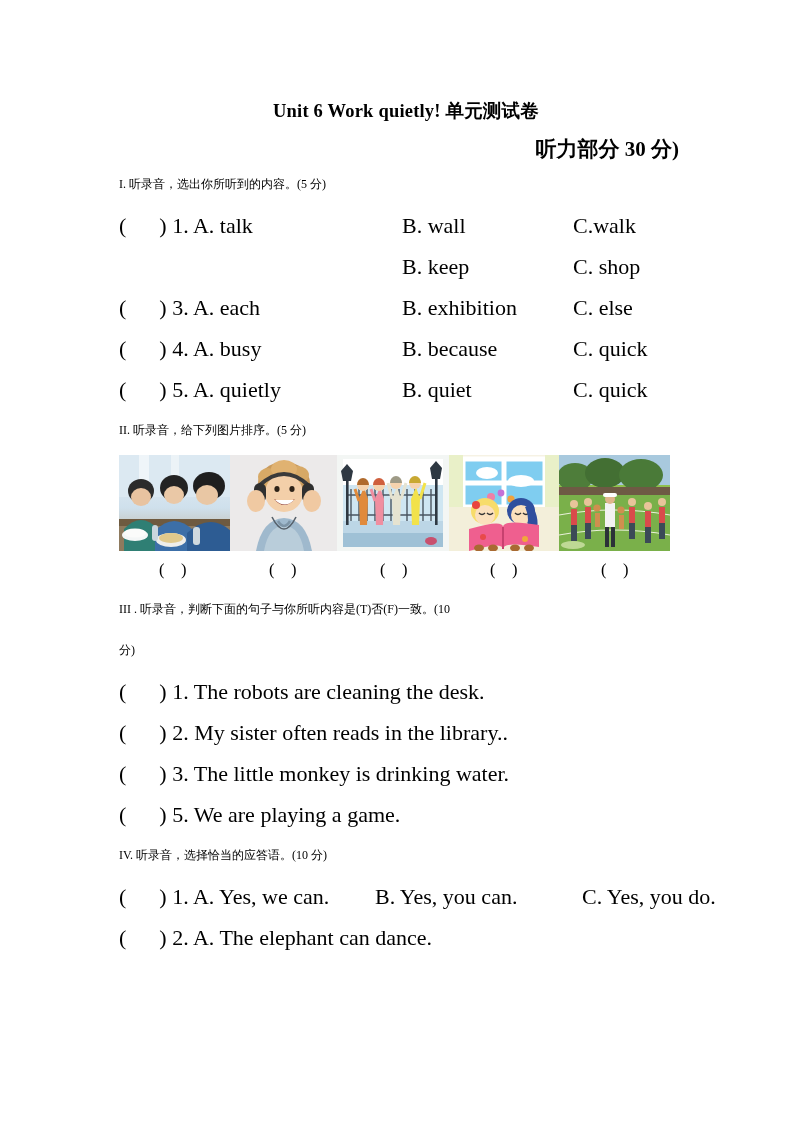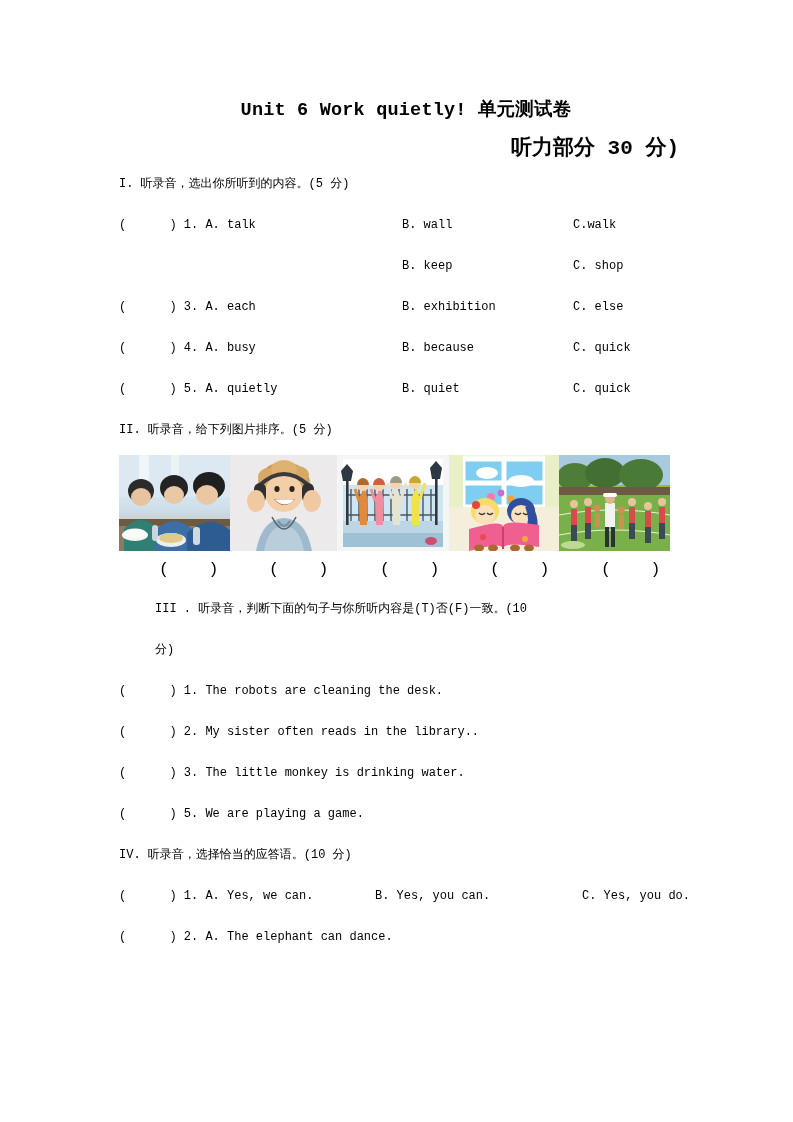--- a/index.html
+++ b/index.html
@@ -13,21 +13,20 @@
     position: relative;
     font-family: "Liberation Serif", "DejaVu Serif", serif;
     color: #000000;
     overflow: hidden;
   }
   .page {
     position: absolute;
     left: 0; top: 0;
     width: 734px;
     height: 1122px;
-    font-family: Liberation Mono, monospace;
   }
   .content {
     position: absolute;
     left: 119px;
     top: 96px;
     width: 560px;
   }
 
   
   .doc-title {
@@ -49,29 +48,28 @@
   }
 
   .section-heading {
     font-size: 12px;
     line-height: 41px;
     margin: 0;
     white-space: pre-wrap;
   }
   .section-heading.two-line {
     line-height: 41px;
-    margin-left: 36px;
   }
 
   
   .q-row {
     position: relative;
     height: 41px;
     line-height: 41px;
-    font-size: 12px;
+    font-size: 22px;
     white-space: pre;
   }
   .q-col {
     position: absolute;
     top: 0;
     white-space: pre;
   }
   .col-a { left: 0px; }
   .col-b-i { left: 283px; }
   .col-c-i { left: 454px; }

